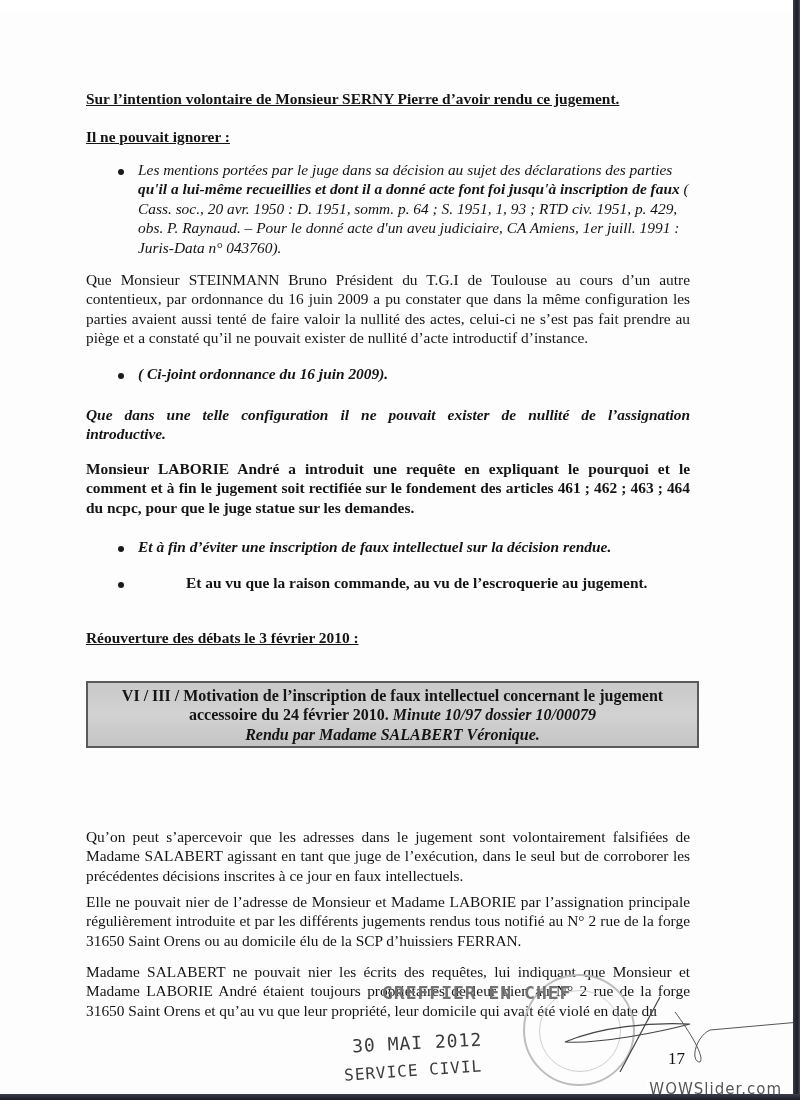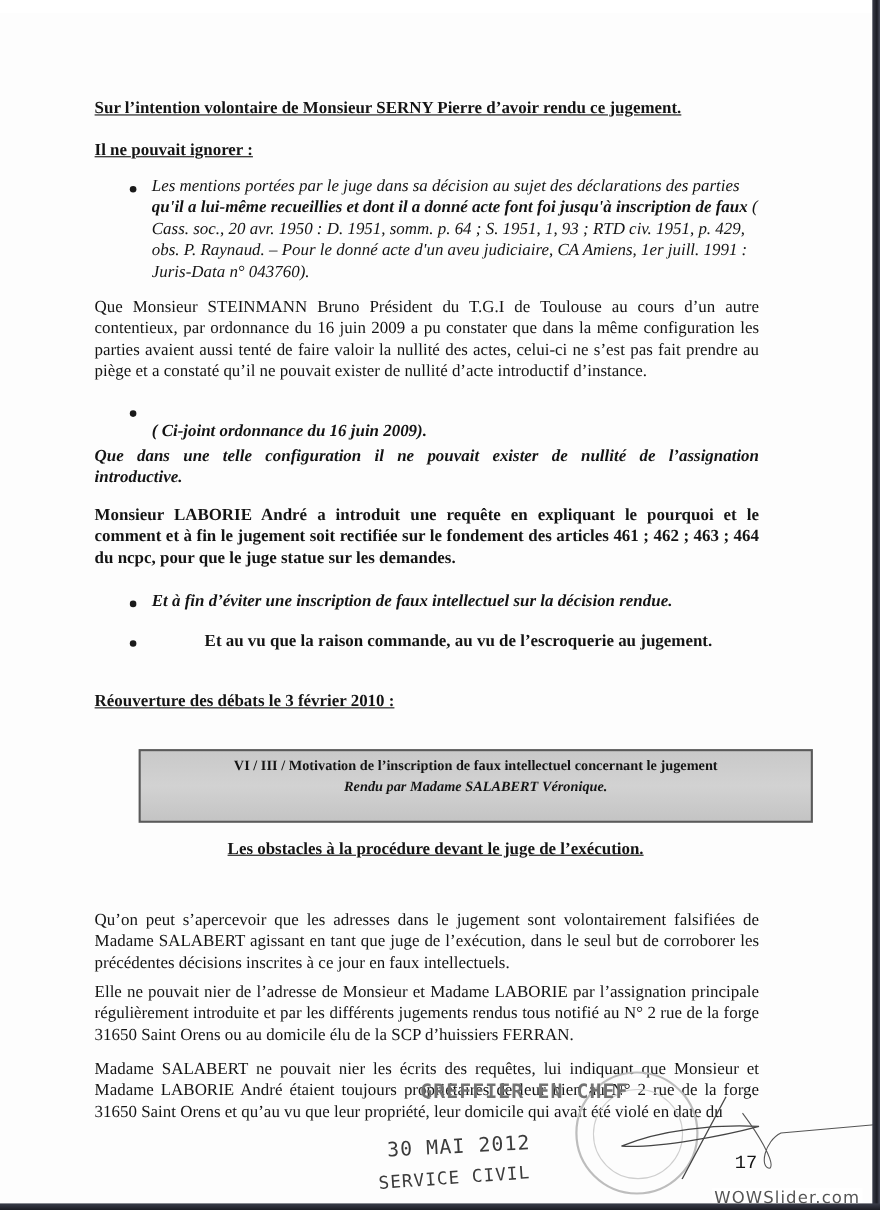--- a/index.html
+++ b/index.html
@@ -28,23 +28,22 @@
     .i { font-style: italic; }
     .b { font-weight: bold; }
     .bullet {
       position: absolute; width: 6px; height: 6px; border-radius: 50%;
       background: #1a1a1a;
     }
     .boxed {
       position: absolute; left: 86px; top: 669px; width: 613px; height: 67px;
       background: linear-gradient(to bottom, #c9c9c9, #d2d2d2 50%, #c4c4c4);
       border: 2px solid #5a5a5a; box-sizing: border-box;
-      text-align: center; font-size: 13px; line-height: 19.4px;
+      text-align: center; font-size: 16px; line-height: 19.4px;
       padding-top: 3px;
-      margin-left: 40px;
     }
     .stamp {
       position: absolute; font-family: "DejaVu Sans Mono", "Liberation Mono", monospace;
       color: #3b3b3b; letter-spacing: 1px;
     }
     .seal {
       position: absolute; left: 523px; top: 962px; width: 112px; height: 112px;
       border-radius: 50%; border: 2px solid #bdbdbd; box-sizing: border-box;
     }
     .seal::after {
@@ -68,58 +67,60 @@
 
   <span class="bullet" style="left:118px; top:157px;"></span>
   <div class="block" style="left:138px; top:148px; width:552px;">
     <span class="i">Les mentions portées par le juge dans sa décision au sujet des déclarations des parties</span>
     <span class="bi">qu'il a lui-même recueillies et dont il a donné acte font foi jusqu'à inscription de faux</span><span class="i"> ( Cass. soc., 20 avr. 1950 : D. 1951, somm. p. 64 ; S. 1951, 1, 93 ; RTD civ. 1951, p. 429, obs. P. Raynaud. – Pour le donné acte d'un aveu judiciaire,  CA Amiens, 1er juill. 1991 : Juris-Data n° 043760).</span>
   </div>
 
   <div class="block just" style="left:86px; top:258px; width:604px;">Que Monsieur STEINMANN Bruno Président du T.G.I de Toulouse au cours d’un autre contentieux, par ordonnance du 16 juin 2009 a pu constater que dans la même configuration les parties avaient aussi tenté de faire valoir la nullité des actes, celui-ci ne s’est pas fait prendre au piège et a constaté qu’il ne pouvait exister de nullité d’acte introductif d’instance.</div>
 
   <span class="bullet" style="left:118px; top:361px;"></span>
-  <div class="block bi" style="left:138px; top:352px; width:400px;margin-top:18px;">( Ci-joint ordonnance du 16 juin 2009).</div>
+  <div class="block bi" style="left:138px; top:352px; width:400px;">( Ci-joint ordonnance du 16 juin 2009).</div>
 
   <div class="block bi just" style="left:86px; top:393px; width:604px; word-spacing:7px;">Que dans une telle configuration il ne pouvait exister de nullité de l’assignation introductive.</div>
 
   <div class="block b just" style="left:86px; top:447px; width:604px;">Monsieur LABORIE André a introduit une requête en expliquant le pourquoi et le comment et à fin le jugement soit rectifiée sur le fondement des articles 461 ; 462 ; 463 ; 464 du ncpc, pour que le juge statue sur les demandes.</div>
 
   <span class="bullet" style="left:118px; top:534px;"></span>
   <div class="block bi" style="left:138px; top:525px; width:560px;">Et à fin d’éviter une inscription de faux intellectuel sur la décision rendue.</div>
 
   <span class="bullet" style="left:118px; top:570px;"></span>
   <div class="block b" style="left:138px; top:561px; width:560px;margin-left:48px;">Et au vu que la raison commande, au vu de l’escroquerie au jugement.</div>
 
   <div class="block heading" style="left:86px; top:616px; width:400px;">Réouverture des débats le 3 février 2010 :</div>
 
   <div class="boxed">
     <div class="b">VI / III / Motivation de l’inscription de faux intellectuel concernant le jugement</div>
+    <div>
+      <span class="b">accessoire du 24 février 2010.</span><span class="bi"> Minute 10/97 dossier 10/00079</span>
+    </div>
     <div class="bi">Rendu par Madame SALABERT Véronique.</div>
   </div>
 
-  <div class="block heading" style="left:86px; top:750px; width:620px; text-align:center;">Les obstacles à la procédure devant le juge de l’exécution.</div>
 
   <div class="block just" style="left:86px; top:815px; width:604px;">Qu’on peut s’apercevoir que les adresses dans le jugement sont volontairement falsifiées de Madame SALABERT agissant en tant que juge de l’exécution, dans le seul but de corroborer les précédentes décisions inscrites à ce jour en faux intellectuels.</div>
 
   <div class="block just" style="left:86px; top:880px; width:604px;">Elle ne pouvait nier de l’adresse de Monsieur et Madame LABORIE par l’assignation principale régulièrement introduite et par les différents jugements rendus tous notifié au N° 2 rue de la forge 31650 Saint Orens ou au domicile élu de la SCP d’huissiers FERRAN.</div>
 
   <div class="block just" style="left:86px; top:950px; width:604px;">Madame SALABERT ne pouvait nier les écrits des requêtes, lui indiquant que Monsieur et Madame LABORIE André étaient toujours propriétaires de leur bien au N° 2 rue de la forge 31650 Saint Orens et qu’au vu que leur propriété, leur domicile qui avait été violé en date du</div>
 
   <div class="seal"></div>
 
   <svg style="position:absolute; left:560px; top:970px;" width="240" height="90">
     <path d="M 5 60 C 40 45, 90 40, 130 42 C 100 50, 40 62, 5 60 Z" fill="none" stroke="#444" stroke-width="1.2"></path>
     <path d="M 100 15 L 60 90" fill="none" stroke="#444" stroke-width="1.2"></path>
     <path d="M 115 30 C 130 50, 145 75, 140 80 C 130 80, 135 55, 150 48 L 240 40" fill="none" stroke="#555" stroke-width="1"></path>
   </svg>
 
   <div class="stamp" style="left:382px; top:970px; font-size:18px; color:#737373;font-weight:bold;">GREFFIER EN CHEF</div>
   <div class="stamp" style="left:352px; top:1020px; font-size:18px; transform:rotate(-3deg);">30 MAI 2012</div>
   <div class="stamp" style="left:344px; top:1049px; font-size:16px; transform:rotate(-4deg);">SERVICE CIVIL</div>
 
-  <div class="block" style="left:668px; top:1037px; font-size:17px;font-family:Liberation Mono, monospace;">17</div>
+  <div class="block" style="left:668px; top:1037px; font-size:17px;">17</div>
 
   <div class="watermark">WOWSlider.com</div>
 </div>
 
 <div class="frame-right"></div>
 <div class="frame-bottom"></div>
 
 </body></html>

